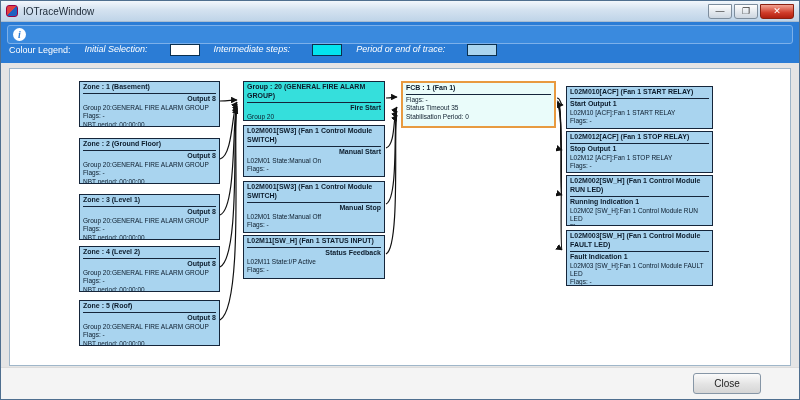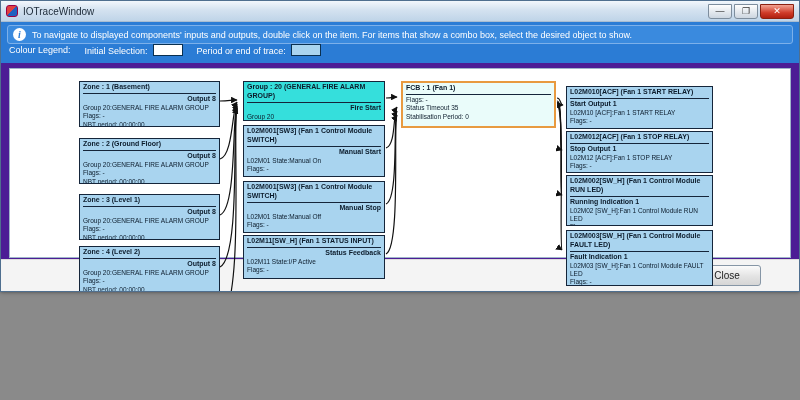--- a/index.html
+++ b/index.html
@@ -1,33 +1,33 @@
 <!DOCTYPE html>
 <html><head>
 <meta charset="utf-8">
 <style>
   * { margin:0; padding:0; box-sizing:border-box; }
   html,body { width:800px; height:400px; }
   body { font-family:"Liberation Sans", sans-serif; background:#8a8a8a; }
-  .window { position:relative; width:800px; height:292px; background:#4c1d95; border:1px solid #4f6f8f; overflow:hidden; box-shadow:0 0 4px rgba(0,0,0,.5); }
+  .window { position:relative; width:800px; height:400px; background:#e5e5e5; border:1px solid #4f6f8f; overflow:hidden; box-shadow:0 0 4px rgba(0,0,0,.5); }
 
   
   .titlebar { height:21px; background:linear-gradient(#f2f7fc,#d4e2f0 45%,#bfd4e8); display:flex; align-items:center; padding:0 5px; border-bottom:1px solid #a9bdd1; }
   .app-icon { width:12px; height:12px; border-radius:3px; background:linear-gradient(135deg,#e04040 50%,#2060c0 50%); border:1px solid #904; }
   .title-text { font-size:10px; color:#1c2a38; margin-left:5px; flex:1; }
   .win-btns { display:flex; gap:2px; align-items:flex-start; }
   .win-btn { width:24px; height:15px; font-size:9px; line-height:13px; text-align:center; border:1px solid #7d8d9d; border-radius:0 0 3px 3px; background:linear-gradient(#fefefe,#cdd6e0); color:#333; cursor:pointer; }
   .win-btn.close { width:34px; background:linear-gradient(#f2a292,#cf3b28 60%,#b02010); color:#fff; border-color:#8a2010; }
 
   
   .header { background:#2b7cd5; padding:3px 6px 7px 6px; }
   .info-row { display:flex; align-items:center; gap:6px; background:#3a8ade; border:1px solid #7cb0ea; border-radius:3px; padding:2px 5px; color:#fff; font-size:9px; }
   .info-icon { flex:0 0 13px; width:13px; height:13px; border-radius:50%; background:#fff; color:#2b7cd5; font-style:italic; font-weight:bold; font-size:10px; line-height:13px; text-align:center; font-family:"Liberation Serif", serif; }
   .legend-row { display:flex; align-items:center; gap:6px; color:#fff; font-size:9px; padding-left:2px; }
-  .legend-item { display:flex; align-items:flex-end; gap:5px; margin-left:8px; }
+  .legend-item { display:flex; align-items:flex-start; gap:22px; margin-left:8px;font-style:italic; }
   .swatch { width:30px; height:12px; border:1px solid #0a3050; display:inline-block; }
 
   
   .canvas { position:absolute; left:8px; right:8px; top:67px; bottom:33px; background:#ffffff; border:1px solid #9fb6c9; }
 
   
   .node { position:absolute; border:1px solid #15253a; padding:1px 3px 2px 3px; font-size:6.5px; line-height:1.28; color:#0c1c2c; z-index:2; overflow:hidden; cursor:pointer; }
   .node-title { font-weight:bold; font-size:7px; border-bottom:1px solid #15253a; padding-bottom:1px; margin-bottom:1px; }
   .node-port { font-weight:bold; font-size:7px; text-align:right; }
   .node-port.left { text-align:left; }
@@ -53,27 +53,30 @@
     <div class="win-btns">
       <div class="win-btn">—</div>
       <div class="win-btn">❐</div>
       <div class="win-btn close">✕</div>
     </div>
   </div>
 
   <div class="header">
     <div class="info-row">
       <div class="info-icon">i</div>
-      <div>To navigate to displayed components' inputs and outputs, double click on the item. For items that show a combo box, select the desired object to show.</div>
     </div>
     <div class="legend-row">
       <span>Colour Legend:</span>
       <span class="legend-item">
         <span>Initial Selection:</span>
         <span class="swatch" style="background: rgb(255, 255, 255);"></span>
+      </span>
+      <span class="legend-item">
+        <span>Intermediate steps:</span>
+        <span class="swatch" style="background: rgb(4, 228, 238);"></span>
       </span>
       <span class="legend-item">
         <span>Period or end of trace:</span>
         <span class="swatch" style="background: rgb(169, 212, 239);"></span>
       </span>
     </div>
   </div>
 
   <div class="canvas"></div>
 

